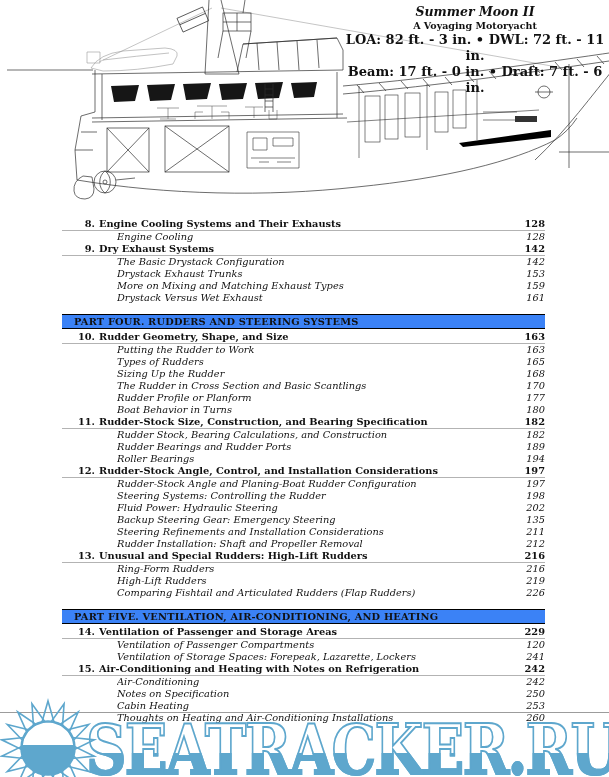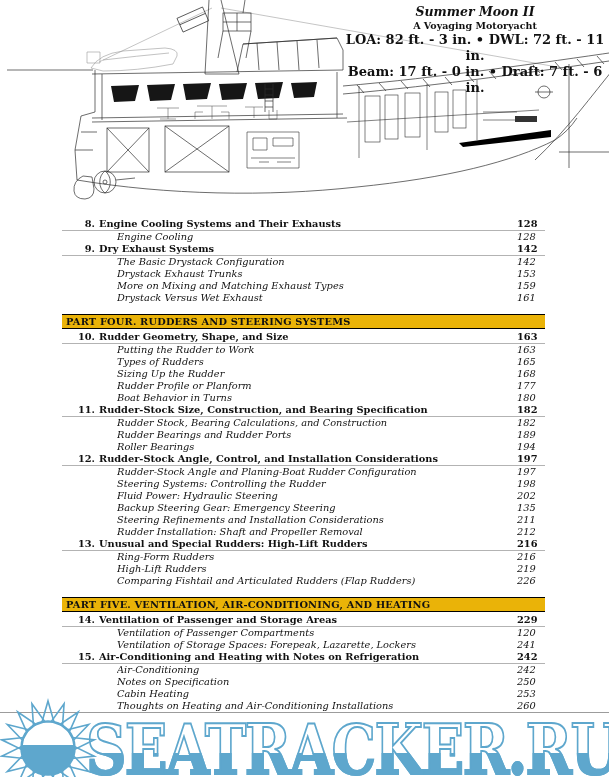--- a/index.html
+++ b/index.html
@@ -13,26 +13,26 @@
   .specs .boat-name{font-size:12.5px;font-weight:bold;font-style:italic;}
   .specs .boat-type{font-size:9.5px;font-weight:bold;}
   .specs .spec-line{font-size:13px;font-weight:bold;}
   
   .toc{position:absolute;left:62px;top:214px;width:483px;font-size:9.8px;}
   .toc-row{display:flex;align-items:baseline;line-height:12px;height:12px;white-space:nowrap;}
   .toc-row.chapter{font-weight:bold;border-bottom:1px solid #b3b3b3;}
   .toc-row .ch-num{width:33px;text-align:right;padding-right:4px;flex:0 0 auto;}
   .toc-row.sub{padding-left:55px;font-style:italic;}
   .toc-row .entry-title{flex:1 1 auto;overflow:hidden;}
-  .toc-row .page-num{flex:0 0 auto;min-width:28px;}
+  .toc-row .page-num{flex:0 0 auto;min-width:28px;text-align:right;}
   .part-header{
-    margin-top:10px;margin-bottom:2px;background:#eab308;
+    margin-top:10px;margin-bottom:2px;background:#3b82f6;
     border-top:1.3px solid #000;border-bottom:1.3px solid #000;
     font-weight:bold;font-size:9.8px;line-height:13px;height:13px;
-    padding-left:4px;letter-spacing:.2px;white-space:nowrap;
+    padding-left:12px;letter-spacing:.2px;white-space:nowrap;
   }
   .toc-section{margin:0;}
   .toc-section.first{margin-top:4px;}
   .bottom-rule{position:absolute;left:0;top:712px;width:609px;height:1px;background:#9c9c9c;}
   
   .watermark{position:absolute;left:0;top:0;width:528px;height:777px;pointer-events:none;}
   .wm-sun{position:absolute;left:-17px;top:683px;}
   .wm-text{
     position:absolute;left:86px;bottom:-8px;line-height:1;white-space:nowrap;
     font-family:"DejaVu Serif",serif;font-weight:bold;font-size:70px;letter-spacing:-2px;
@@ -214,20 +214,24 @@
         </div>
         <div class="toc-row sub">
           <span class="entry-title">Types of Rudders</span>
           <span class="page-num">165</span>
         </div>
         <div class="toc-row sub">
           <span class="entry-title">Sizing Up the Rudder</span>
           <span class="page-num">168</span>
         </div>
         <div class="toc-row sub">
+          <span class="entry-title">The Rudder in Cross Section and Basic Scantlings</span>
+          <span class="page-num">170</span>
+        </div>
+        <div class="toc-row sub">
           <span class="entry-title">Rudder Profile or Planform</span>
           <span class="page-num">177</span>
         </div>
         <div class="toc-row sub">
           <span class="entry-title">Boat Behavior in Turns</span>
           <span class="page-num">180</span>
         </div>
         <div class="toc-row chapter">
           <span class="ch-num">11.</span>
           <span class="entry-title">Rudder-Stock Size, Construction, and Bearing Specification</span>

